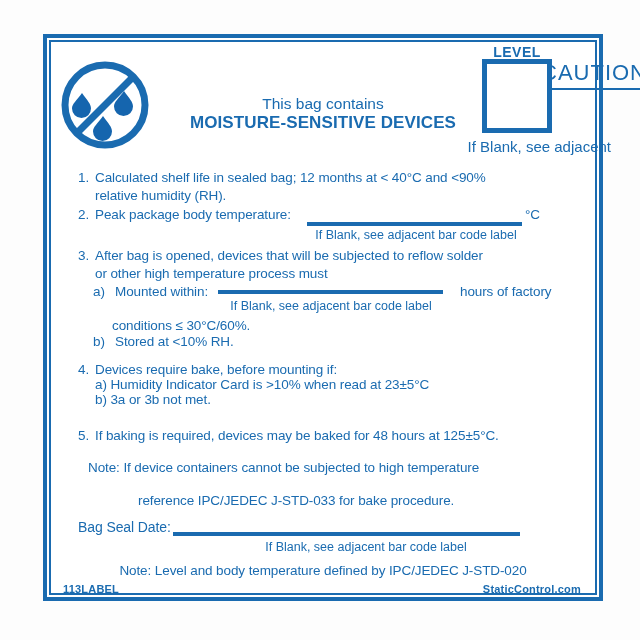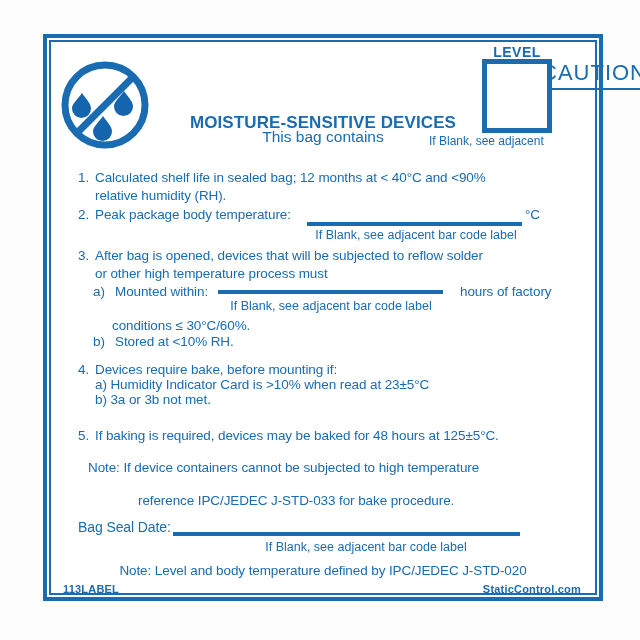--- a/index.html
+++ b/index.html
@@ -19,29 +19,29 @@
   .ln{position:absolute;font-size:13.5px;line-height:16px;white-space:nowrap;letter-spacing:-0.1px;}
   .num{display:inline-block;min-width:17px;}
   .num-a{display:inline-block;min-width:22px;}
   .blank-line{position:absolute;height:0;border-bottom:4px solid #1a6bb0;}
   .blank-note{position:absolute;font-size:12.5px;line-height:14px;text-align:center;white-space:nowrap;}
   .title{
     position:absolute;left:0;width:599px;top:18px;text-align:right;
     font-size:22px;letter-spacing:1px;
   }
   .title span{display:inline-block;border-bottom:2px solid #1a6bb0;padding:0 3px 2px 3px;}
-  .sub1{position:absolute;left:0;width:544px;top:53px;text-align:center;font-size:15.5px;margin-top:33px;}
+  .sub1{position:absolute;left:0;width:544px;top:53px;text-align:center;font-size:15.5px;}
   .sub2{position:absolute;left:0;width:544px;top:71px;text-align:center;font-size:17px;font-weight:bold;letter-spacing:0.1px;}
   .level-label{position:absolute;left:401px;width:130px;top:2px;text-align:center;font-size:14px;font-weight:bold;letter-spacing:0.5px;}
   .level-box{
     position:absolute;left:431px;top:17px;width:70px;height:74px;
     box-sizing:border-box;border:5px solid #1a6bb0;background:#fff;
     display:flex;align-items:center;justify-content:center;font-size:22px;font-weight:bold;
   }
-  .level-note{position:absolute;left:378px;width:182px;top:92px;text-align:left;font-size:12px;line-height:14px;}
+  .level-note{position:absolute;left:378px;width:182px;top:98px;text-align:right;font-size:15px;line-height:14px;}
   .note1{letter-spacing:-0.1px;text-align:center;}
   .note2{position:absolute;left:0;width:544px;top:521px;text-align:center;font-size:13.5px;letter-spacing:-0.1px;}
   .foot{position:absolute;top:541px;font-size:11px;font-weight:bold;letter-spacing:0.2px;}
   .icon-wrap{position:absolute;left:8px;top:17px;width:92px;height:92px;}
 </style>
 </head>
 <body>
 
 <div class="label">
   <div class="inner">

